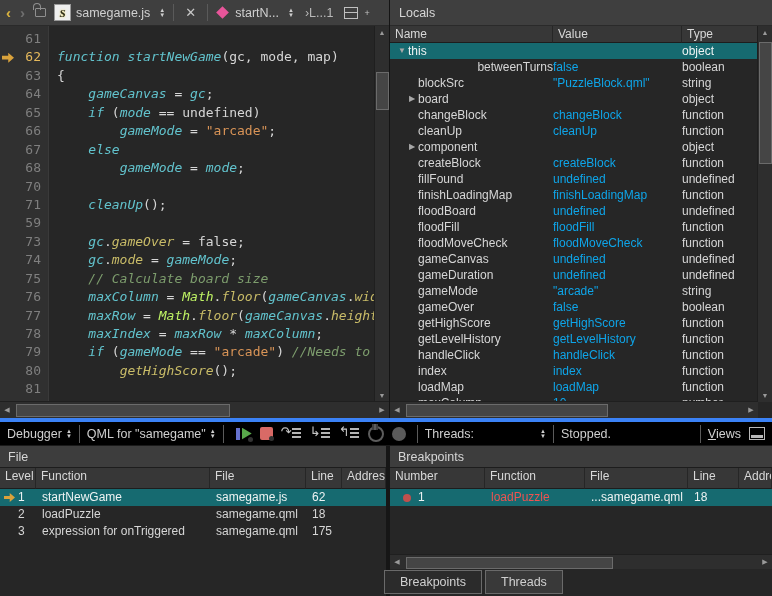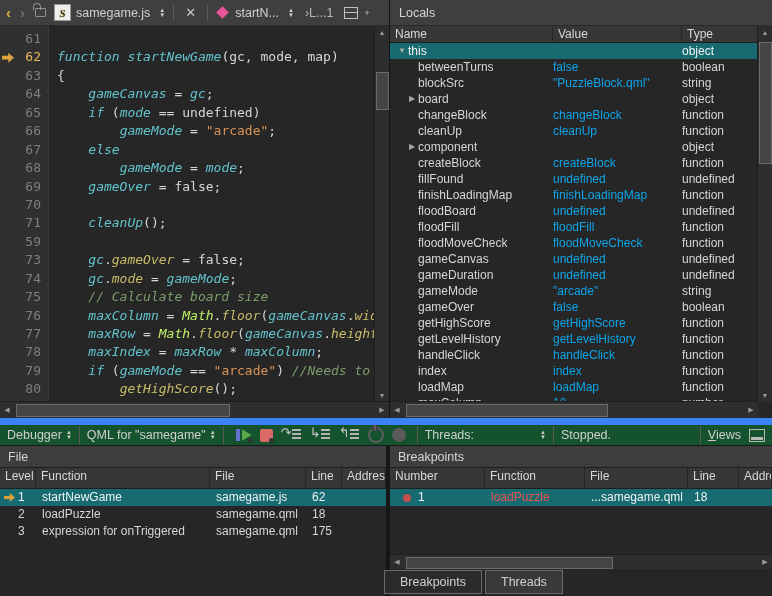--- a/index.html
+++ b/index.html
@@ -66,21 +66,21 @@
   .locals .grid-head{grid-template-columns:163px 129px 1fr;width:368px;}
   .locals-rows{position:absolute;left:0;top:17px;width:368px;height:359px;overflow:hidden;}
   .lrow{display:grid;grid-template-columns:163px 129px 1fr;height:16px;line-height:16px;font-size:12px;}
   .lrow.sel{background:#166a70;color:#eef3f3;}
   .lrow .nm{display:flex;align-items:center;overflow:hidden;white-space:nowrap;}
   .lrow .exp{width:12px;flex:none;font-size:8px;color:#a8a8a8;text-align:center;}
   .lrow .val{color:#0ea5e9;overflow:hidden;white-space:nowrap;}
   .lrow .typ{overflow:hidden;white-space:nowrap;}
 
   
-  .debug-toolbar{left:0;top:418px;width:772px;height:28px;background:#14532d;border-top:7px solid #3b82f6;
+  .debug-toolbar{left:0;top:418px;width:772px;height:28px;background:#000000;border-top:4px solid #3b82f6;
     border-bottom:1px solid #1a1a1a;display:flex;align-items:center;padding:0 7px;font-size:12.5px;color:#cfcfcf;}
   .dbg-sep{width:1px;height:18px;background:#5a5a5a;margin:0 7px;flex:none;}
   .ico-btn{display:flex;align-items:center;justify-content:center;margin:0 4px;flex:none;}
   .cont-ico{position:relative;width:17px;height:14px;}
   .cont-bar{position:absolute;left:1px;top:1px;width:4px;height:12px;background:#6672cf;}
   .cont-play{position:absolute;left:7px;top:1px;width:10px;height:12px;background:#58a84a;
     clip-path:polygon(0 0,100% 50%,0 100%);}
   .stop-ico{width:13px;height:13px;background:#d96a66;border-radius:2px;position:relative;}
   .bug-dot{position:absolute;right:-1px;bottom:-1px;width:5px;height:5px;border-radius:50%;background:#333;}
   .step-ico{position:relative;width:21px;height:16px;}
@@ -210,27 +210,20 @@
         <div class="code-line">
           <span class="gutter-cell">
             <span class="arrow-m"></span>
             <span class="lnum">68</span>
           </span>
           <span class="code-text"><span class="tk-p">        </span><span class="tk-v">gameMode</span><span class="tk-p"> = </span><span class="tk-v">mode</span><span class="tk-p">;</span></span>
         </div>
         <div class="code-line">
           <span class="gutter-cell">
             <span class="arrow-m"></span>
-            <span class="lnum">69</span>
-          </span>
-          <span class="code-text"><span class="tk-p">    </span><span class="tk-v">gameOver</span><span class="tk-p"> = false;</span></span>
-        </div>
-        <div class="code-line">
-          <span class="gutter-cell">
-            <span class="arrow-m"></span>
             <span class="lnum">70</span>
           </span>
           <span class="code-text"></span>
         </div>
         <div class="code-line">
           <span class="gutter-cell">
             <span class="arrow-m"></span>
             <span class="lnum">71</span>
           </span>
           <span class="code-text"><span class="tk-p">    </span><span class="tk-v">cleanUp</span><span class="tk-p">();</span></span>
@@ -327,21 +320,21 @@
     <div class="locals-rows">
         <div class="lrow sel">
           <span class="nm" style="padding-left: 6px;">
             <span class="exp">▼</span>
             <span>this</span>
           </span>
           <span class="val"></span>
           <span class="typ">object</span>
         </div>
         <div class="lrow">
-          <span class="nm" style="padding-left: 16px;">
+          <span class="nm" style="padding-left: 16px; justify-content: flex-end;">
             <span class="exp"></span>
             <span>betweenTurns</span>
           </span>
           <span class="val">false</span>
           <span class="typ">boolean</span>
         </div>
         <div class="lrow">
           <span class="nm" style="padding-left: 16px;">
             <span class="exp"></span>
             <span>blockSrc</span>

